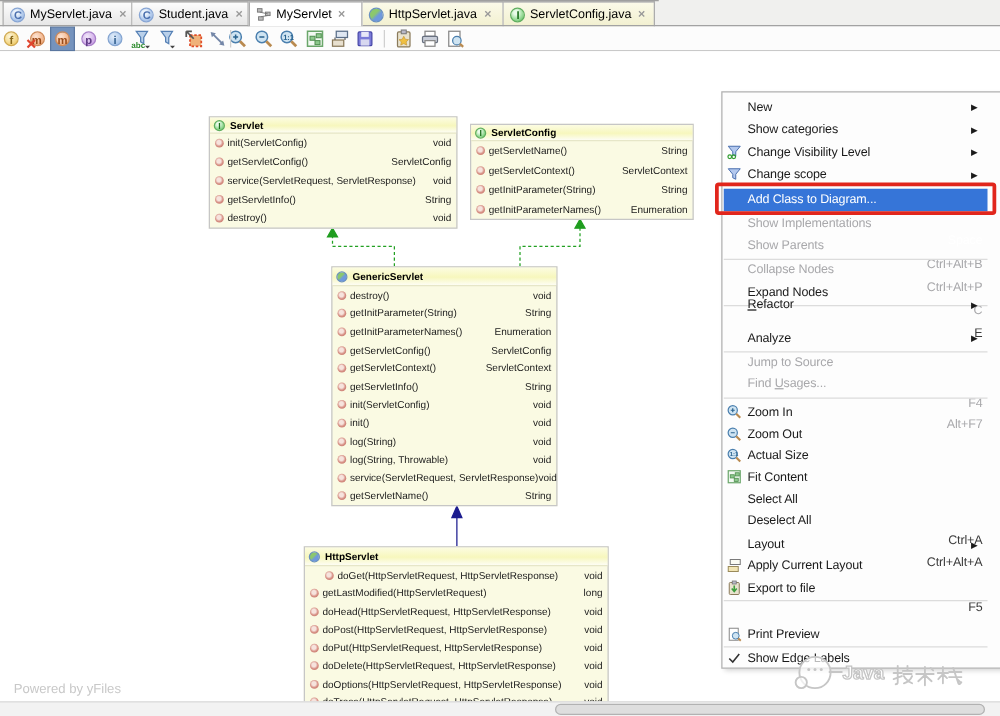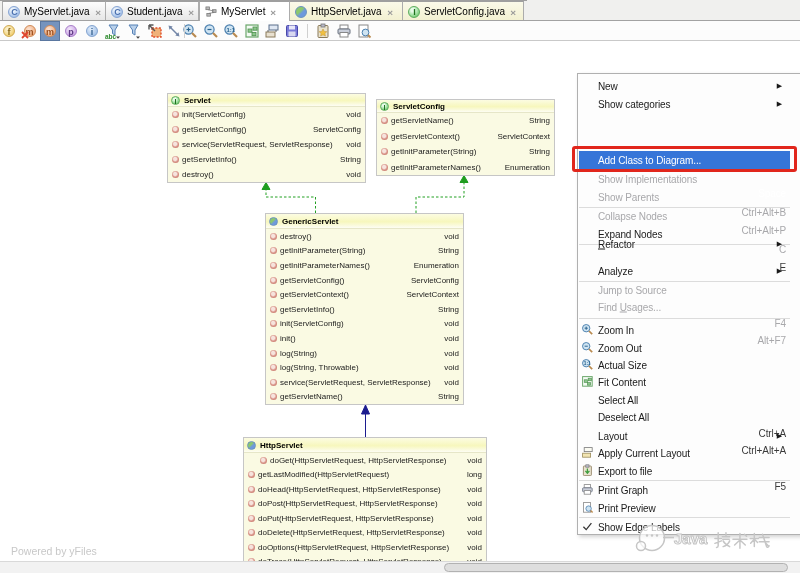--- a/index.html
+++ b/index.html
@@ -257,21 +257,21 @@
           <span class="mn">getInitParameter(String)</span>
           <span class="mt">String</span>
         </div>
       <div class="nrow" style="height:15.5px;">
           <span class="micon"></span>
           <span class="mn">getInitParameterNames()</span>
           <span class="mt">Enumeration</span>
         </div>
     </div>
 
-    <div class="node" id="n-generic" style="left:265px; top:172px; width:199px;">
+    <div class="node" id="n-generic" style="left:265px; top:172px; width:181px;">
       <div class="nhead" style="height:15px;"><span class="hicon cls"></span>GenericServlet</div>
       <div class="nrow" style="height:14.6px;">
           <span class="micon"></span>
           <span class="mn">destroy()</span>
           <span class="mt">void</span>
         </div>
       <div class="nrow" style="height:14.6px;">
           <span class="micon"></span>
           <span class="mn">getInitParameter(String)</span>
           <span class="mt">String</span>
@@ -380,20 +380,36 @@
     </div>
 
   <div id="menu">
       <div class="mi" style="top: 2.5px;">
         <span class="lbl">New</span>
         <span class="arr">▶</span>
       </div>
       <div class="mi" style="top: 20.7px;">
         <span class="lbl">Show categories</span>
         <span class="arr">▶</span>
+      </div>
+      <div class="mi" style="top: 38.9px;">
+        <span class="lbl">Change Visibility Level</span>
+        <span class="arr">▶</span>
+        <span class="ic"><svg width="16" height="16">
+            <path d="M2 2.5 L14 2.5 L9.5 8 L9.5 12.5 L6.5 11 L6.5 8 Z" fill="#b3c8ee" stroke="#4a6fae" stroke-width="1"></path>
+            <circle cx="3.5" cy="13" r="1.8" fill="none" stroke="#2e9b2e" stroke-width="1.2"></circle>
+            <circle cx="7.5" cy="13" r="1.8" fill="none" stroke="#2e9b2e" stroke-width="1.2"></circle>
+          </svg></span>
+      </div>
+      <div class="mi" style="top: 57.1px;">
+        <span class="lbl">Change scope</span>
+        <span class="arr">▶</span>
+        <span class="ic"><svg width="16" height="16">
+            <path d="M2 2.5 L14 2.5 L9.5 8 L9.5 13 L6.5 11.5 L6.5 8 Z" fill="#b3c8ee" stroke="#4a6fae" stroke-width="1"></path>
+          </svg></span>
       </div>
       <div class="mi hl" style="top: 76.6px;">
         <span class="lbl">Add Class to Diagram...</span>
         <span class="sc">Space</span>
       </div>
       <div class="mi dis" style="top: 95.7px;">
         <span class="lbl">Show Implementations</span>
         <span class="sc">Ctrl+Alt+B</span>
       </div>
       <div class="mi dis" style="top: 113.9px;">
@@ -483,28 +499,20 @@
       </div>
       <div class="mi" style="top: 387.8px;">
         <span class="lbl">Export to file</span>
         <span class="ic"><svg width="16" height="16">
             <rect x="3" y="2.5" width="10" height="12" rx="1" fill="#e9e3cf" stroke="#8a7a5a" stroke-width="1"></rect>
             <rect x="6" y="1" width="4" height="3" fill="#b9b9c9" stroke="#777" stroke-width=".8"></rect>
             <path d="M8 5.5 v5 M5.5 8.5 L8 11.5 L10.5 8.5" stroke="#3f9e3f" stroke-width="1.6" fill="none"></path>
           </svg></span>
       </div>
       <div class="msep" style="top: 405.5px;"></div>
-      <div class="mi" style="top: 407.1px;">
-        <span class="lbl">Print Graph</span>
-        <span class="ic"><svg width="16" height="16">
-            <rect x="4" y="2" width="8" height="4" fill="#fff" stroke="#888" stroke-width="1"></rect>
-            <rect x="2" y="6" width="12" height="5" rx="1" fill="#c9ced9" stroke="#68707f" stroke-width="1"></rect>
-            <rect x="4" y="9.5" width="8" height="4.5" fill="#fff" stroke="#888" stroke-width="1"></rect>
-          </svg></span>
-      </div>
       <div class="mi" style="top: 424.7px;">
         <span class="lbl">Print Preview</span>
         <span class="ic"><svg width="16" height="16">
             <rect x="3" y="2" width="9" height="12" fill="#fff" stroke="#888" stroke-width="1"></rect>
             <circle cx="9.5" cy="9.5" r="3.4" fill="#cfe4f2" stroke="#4a7fae" stroke-width="1"></circle>
             <path d="M12 12 L14.5 14.5" stroke="#b98a4f" stroke-width="1.8"></path>
           </svg></span>
       </div>
       <div class="msep" style="top: 443px;"></div>
       <div class="mi" style="top: 444px;">

